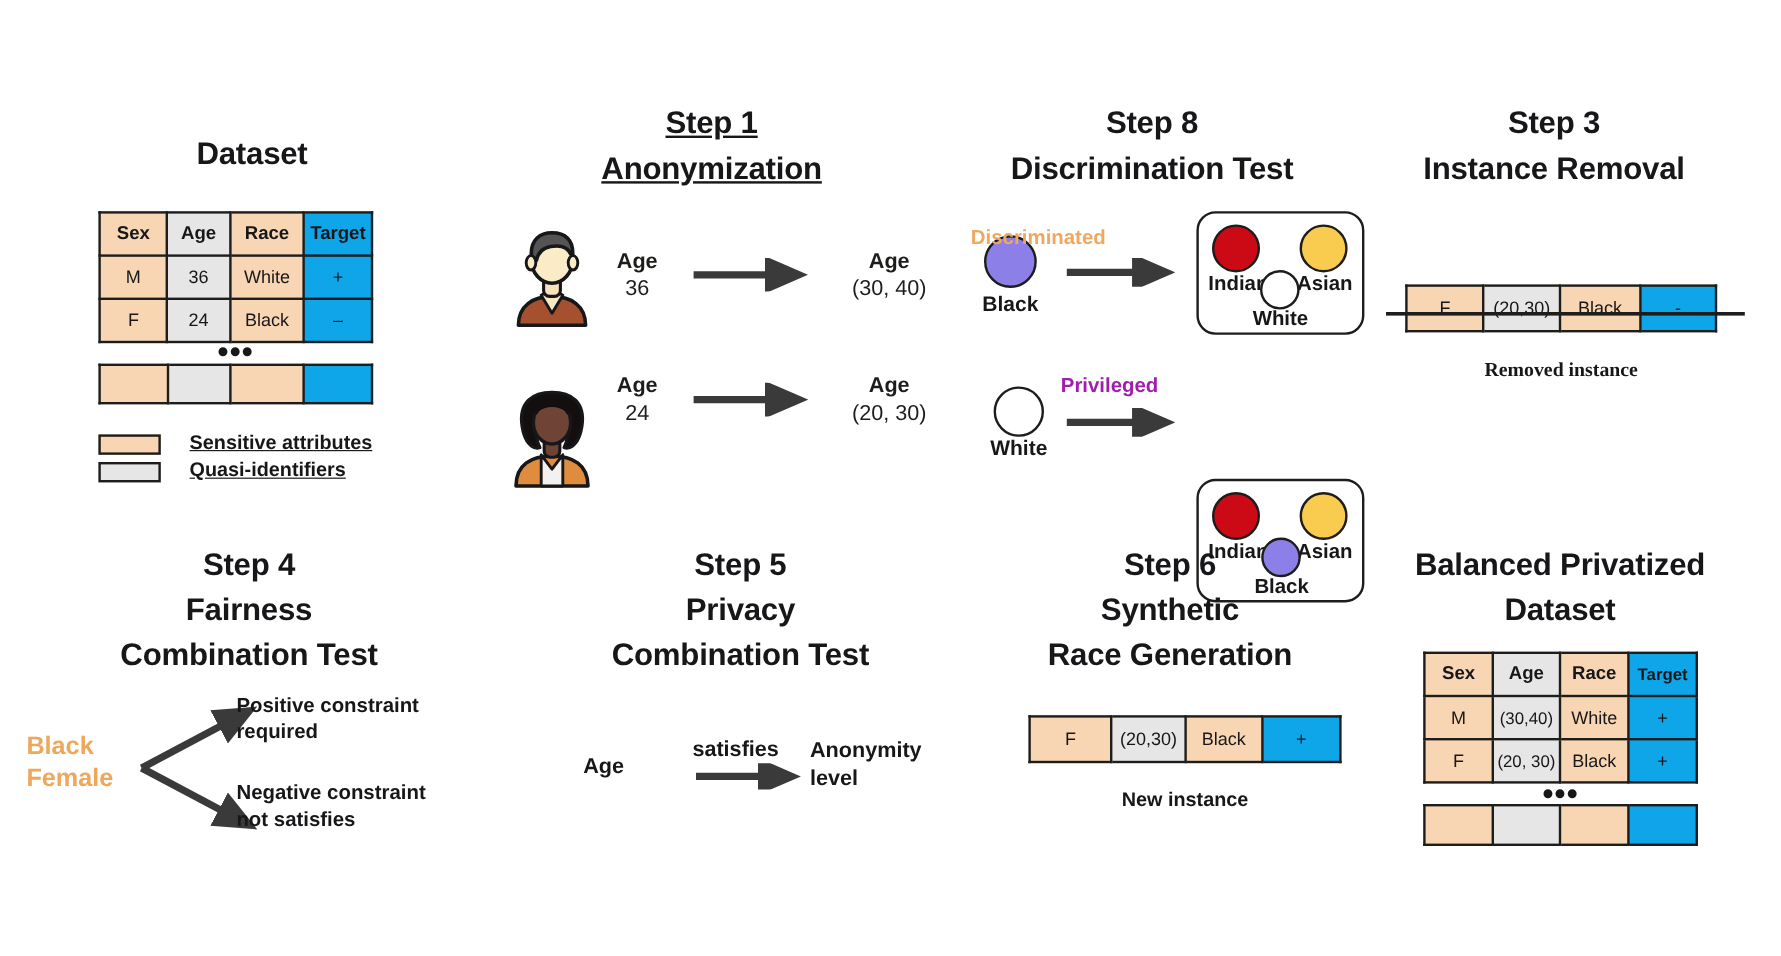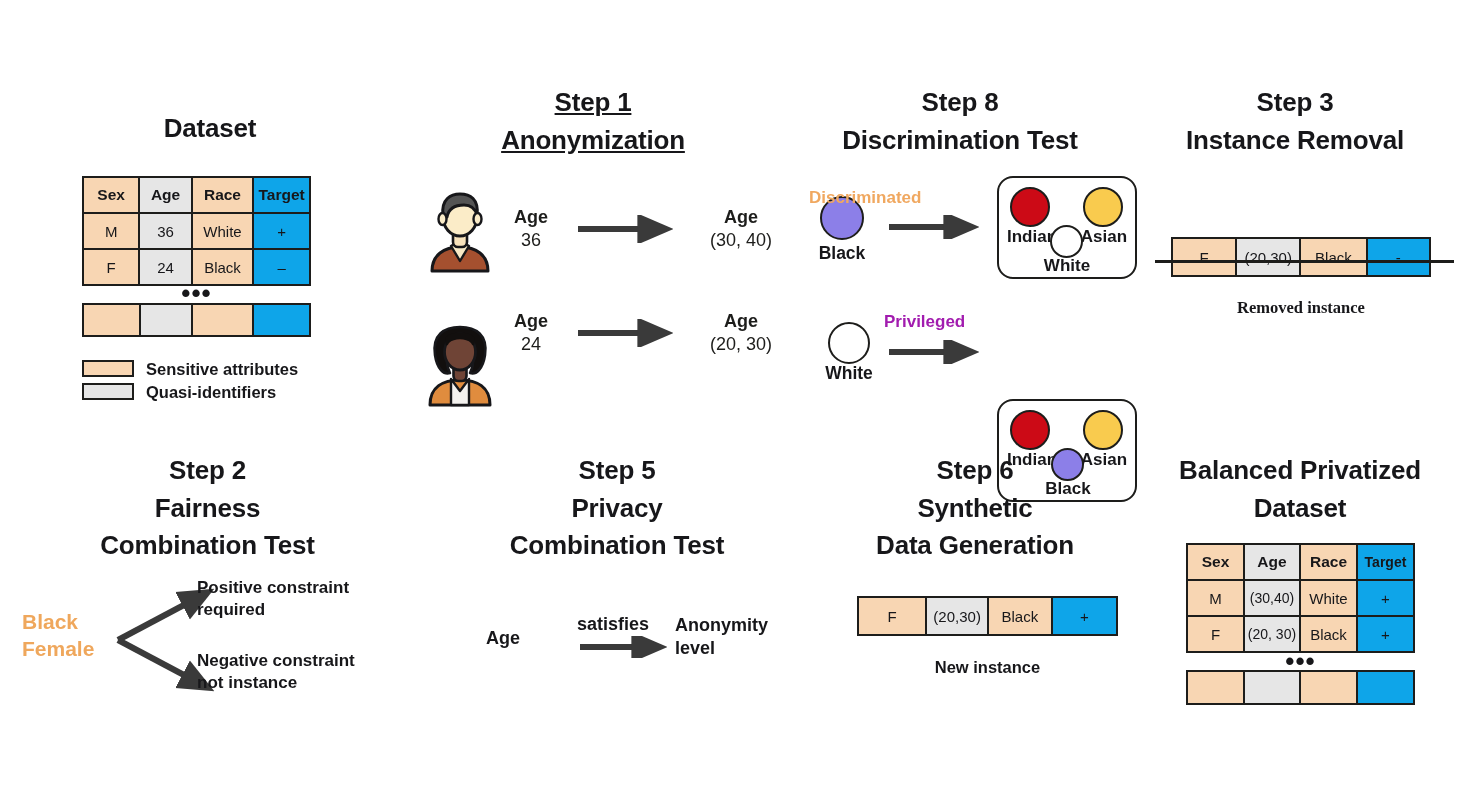--- a/index.html
+++ b/index.html
@@ -41,21 +41,21 @@
   .ellipsis-dots {
     text-align: center;
     font-size: 26px;
     font-weight: bold;
     letter-spacing: 1px;
     line-height: 10px;
     color: #17171a;
   }
 
   
-  .legend-row { display: flex; align-items: flex-start; gap: 12px; margin-bottom: 4px; }
+  .legend-row { display: flex; align-items: flex-end; gap: 24px; margin-bottom: 4px; text-decoration: underline; }
   .legend-swatch { width: 52px; height: 17px; border: 2px solid #1d1d1b; }
   .legend-label { font-weight: bold; font-size: 16.5px; color: #17171a; }
 
   
   .s1row { position: absolute; display: flex; align-items: center; }
   .kv { text-align: center; line-height: 1.25; }
   .kv .k { font-weight: bold; font-size: 18px; }
   .kv .v { font-size: 18px; }
 
   
@@ -274,42 +274,42 @@
         <td class="sens" style="width:67px; height:38px">Black</td>
         <td class="plain" style="width:64px; height:38px">-</td>
       </tr>
     </tbody>
   </table>
   <div class="strike" style="left:1155px; top:260px; width:299px;"></div>
 
   <div class="caption" style="left:1171px; top:298px; width:260px;font-family:Liberation Serif, serif;">Removed instance</div>
 
   <div class="abs panel-title" style="left:55px; top:452px; width:305px;">
-    <div>Step 2</div>
+    <div>Step 4</div>
     <div>Fairness</div>
     <div>Combination Test</div>
   </div>
 
   <div class="multilabel" style="left:22px; top:608px; width:96px; color:#efa75c; font-size:21px;">
     <div>Black</div>
     <div>Female</div>
   </div>
 
   <svg class="abs" width="115" height="120" viewBox="0 0 115 120" style="left:113px; top:580px;">
     <line x1="5" y1="60" x2="86" y2="17" stroke="#3a3a3a" stroke-width="6" marker-end="url(#ah)"></line>
     <line x1="5" y1="60" x2="86" y2="103" stroke="#3a3a3a" stroke-width="6" marker-end="url(#ah)"></line>
   </svg>
 
   <div class="multilabel" style="left:197px; top:577px; width:212px;">
     <div>Positive constraint</div>
     <div>required</div>
   </div>
   <div class="multilabel" style="left:197px; top:650px; width:212px;">
     <div>Negative constraint</div>
-    <div>not instance</div>
+    <div>not satisfies</div>
   </div>
 
   <div class="abs panel-title" style="left:467px; top:452px; width:300px;">
     <div>Step 5</div>
     <div>Privacy</div>
     <div>Combination Test</div>
   </div>
 
   <div class="plainlabel" style="left:486px; top:628px;">Age</div>
   <div class="plainlabel" style="left:577px; top:614px;">satisfies</div>
@@ -317,21 +317,21 @@
     <line x1="2" y1="11" x2="72" y2="11" stroke="#3a3a3a" stroke-width="6" marker-end="url(#ah)"></line>
   </svg>
   <div class="multilabel" style="left:675px; top:614px; width:126px; font-size:18px;">
     <div>Anonymity</div>
     <div>level</div>
   </div>
 
   <div class="abs panel-title" style="left:845px; top:452px; width:260px;">
     <div>Step 6</div>
     <div>Synthetic</div>
-    <div>Data Generation</div>
+    <div>Race Generation</div>
   </div>
 
   <table class="dtab abs" style="left:857px; top:596px; width:261px;">
     <tbody>
       <tr>
         <td class="sens" style="width:69px; height:38px">F</td>
         <td class="quasi" style="width:62px; height:38px">(20,30)</td>
         <td class="sens" style="width:64px; height:38px">Black</td>
         <td class="plain" style="width:66px; height:38px">+</td>
       </tr>

